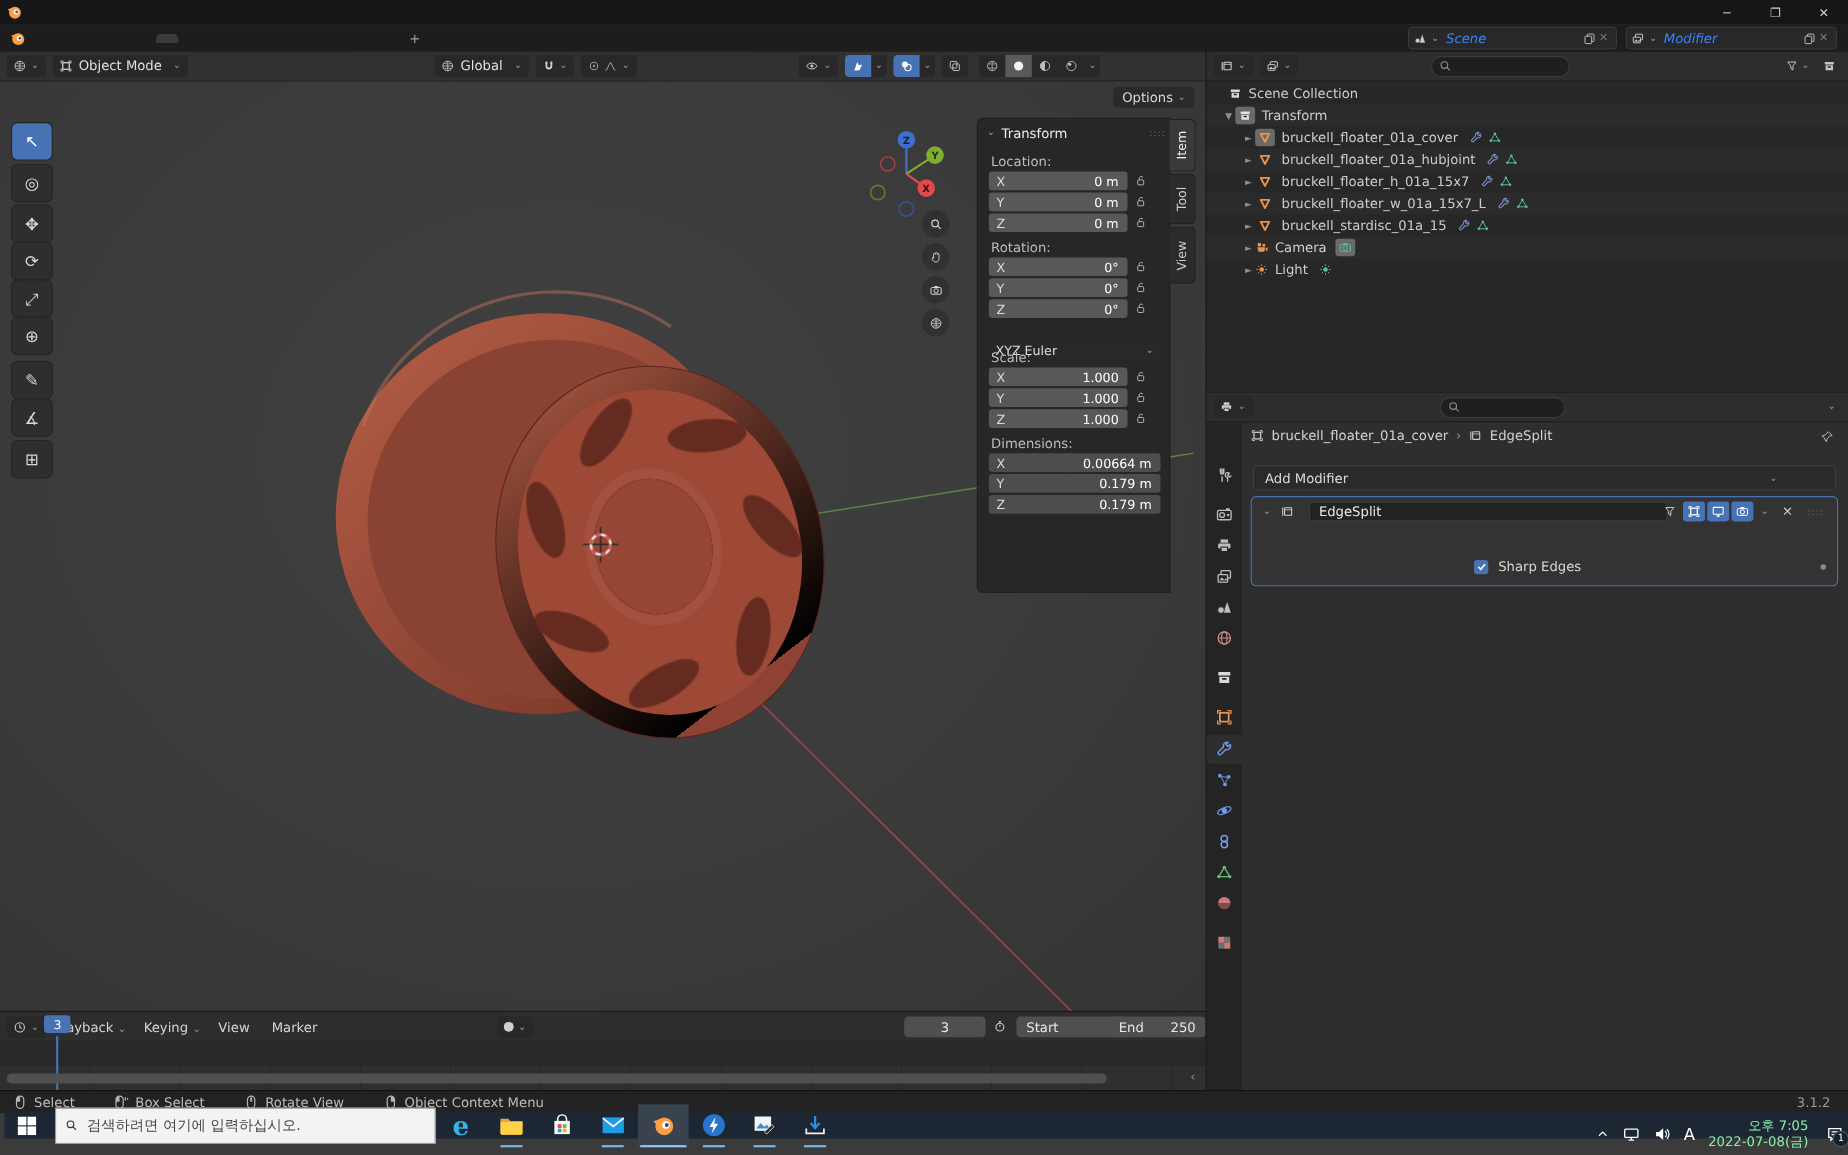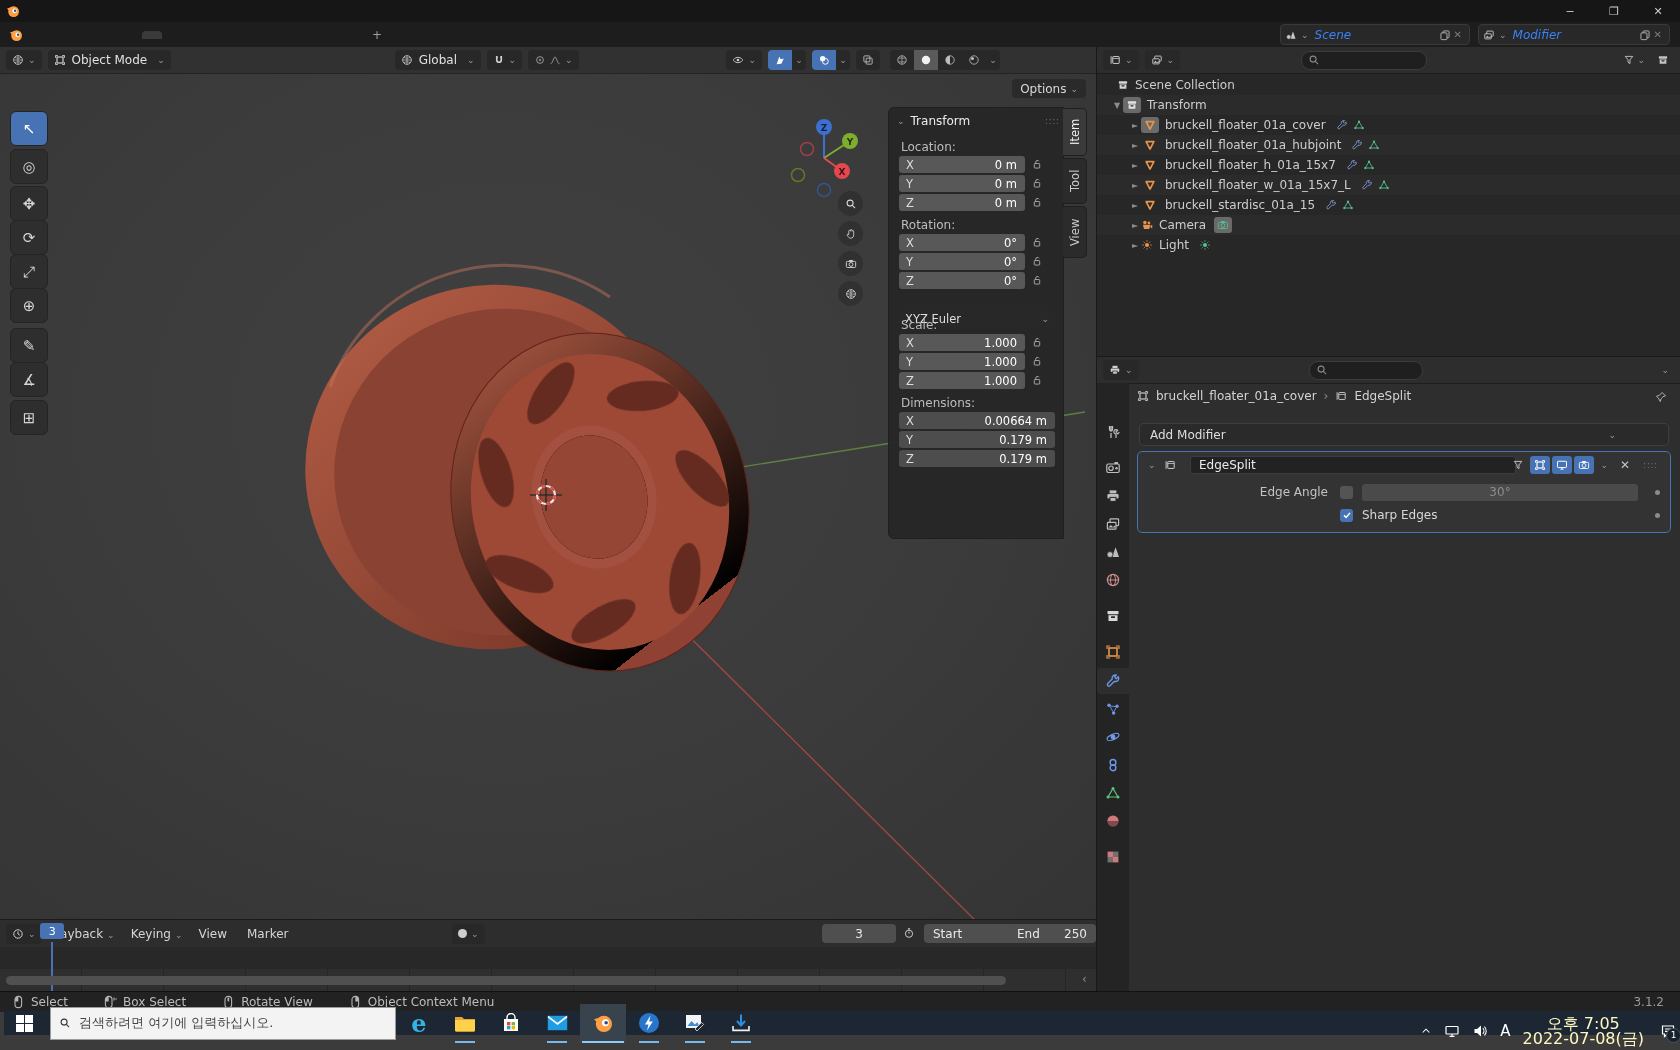--- a/index.html
+++ b/index.html
@@ -104,21 +104,21 @@
   #statusbar{left:0;top:991px;width:1680px;height:20px;background:#222222;border-top:1px solid #111;display:flex;align-items:center;color:#bdbdbd;}
   .hint{display:flex;align-items:center;gap:5px;margin-right:34px;}
   
   #taskbar{left:4px;top:1011px;width:1680px;height:24px;background:#1d2733;display:flex;align-items:center;color:#fff;}
   #tsearch{display:flex;align-items:center;width:336px;height:31px;background:#f3f3f3;border:1px solid #9a9a9a;color:#444;margin-left:6px;padding-left:8px;gap:8px;font-size:13px;}
   .app{width:46px;height:39px;display:flex;align-items:center;justify-content:center;position:relative;}
   .app.running::after{content:"";position:absolute;left:13px;bottom:0;width:20px;height:2px;background:#76b9ed;}
   .app.active{background:#3a4document;background:#39434d;}
   .app.active::after{content:"";position:absolute;left:2px;bottom:0;width:42px;height:2px;background:#8ec8f5;}
   #tray{position:absolute;right:8px;top:0;height:39px;display:flex;align-items:center;gap:12px;}
-  #clock{text-align:center;font-size:16px;line-height:15px;color:#fef9c3;}
+  #clock{text-align:right;font-size:12px;line-height:15px;color:#86efac;}
   .badge{position:absolute;right:-5px;bottom:-4px;width:13px;height:13px;border-radius:50%;background:#17212b;border:1px solid #4a5560;font-size:9px;display:flex;align-items:center;justify-content:center;color:#fff;}
 </style>
 </head>
 <body>
 
 <svg width="0" height="0" style="position:absolute">
 <defs>
 <symbol id="sym-wrench" viewBox="0 0 16 16">
         <path d="M13.8 5.2a3.3 3.3 0 0 1-4.4 3.1L5 12.7c-.6.6-1.6.6-2.2 0s-.6-1.6 0-2.2L7.2 6A3.3 3.3 0 0 1 11.4 2l-1.9 1.9 1.8 1.8 1.9-1.9c.3.4.5.9.6 1.4z" fill="none" stroke="currentColor" stroke-width="1.3" stroke-linejoin="round"></path>
       </symbol>
@@ -1135,26 +1135,20 @@
           <span class="modtgl on">
               <svg class="ic12">
                 <use href="#sym-camtoggle"></use>
               </svg>
             </span>
           <span class="caret">⌄</span>
         </div>
         <span style="position:absolute;right:40px;color:#c5c5c5">✕</span>
         <span class="dragdots" style="position:absolute;right:12px">::::</span>
       </div>
-      <div class="modrow" style="top:30px">
-        <span style="position:absolute;left:90px;width:100px;text-align:right;color:#c3c3c3">Edge Angle</span>
-        <span class="chk" style="position:absolute;left:202px"></span>
-        <div class="slider" style="position:absolute;left:224px;width:276px">30°</div>
-        <span class="kfdot"></span>
-      </div>
       <div class="modrow" style="top:53px">
         <span class="chk on" style="position:absolute;left:202px">
             <svg style="width:10px;height:10px">
               <use href="#sym-check"></use>
             </svg>
           </span>
         <span style="position:absolute;left:224px;color:#d8d8d8">Sharp Edges</span>
         <span class="kfdot"></span>
       </div>
     </div>

